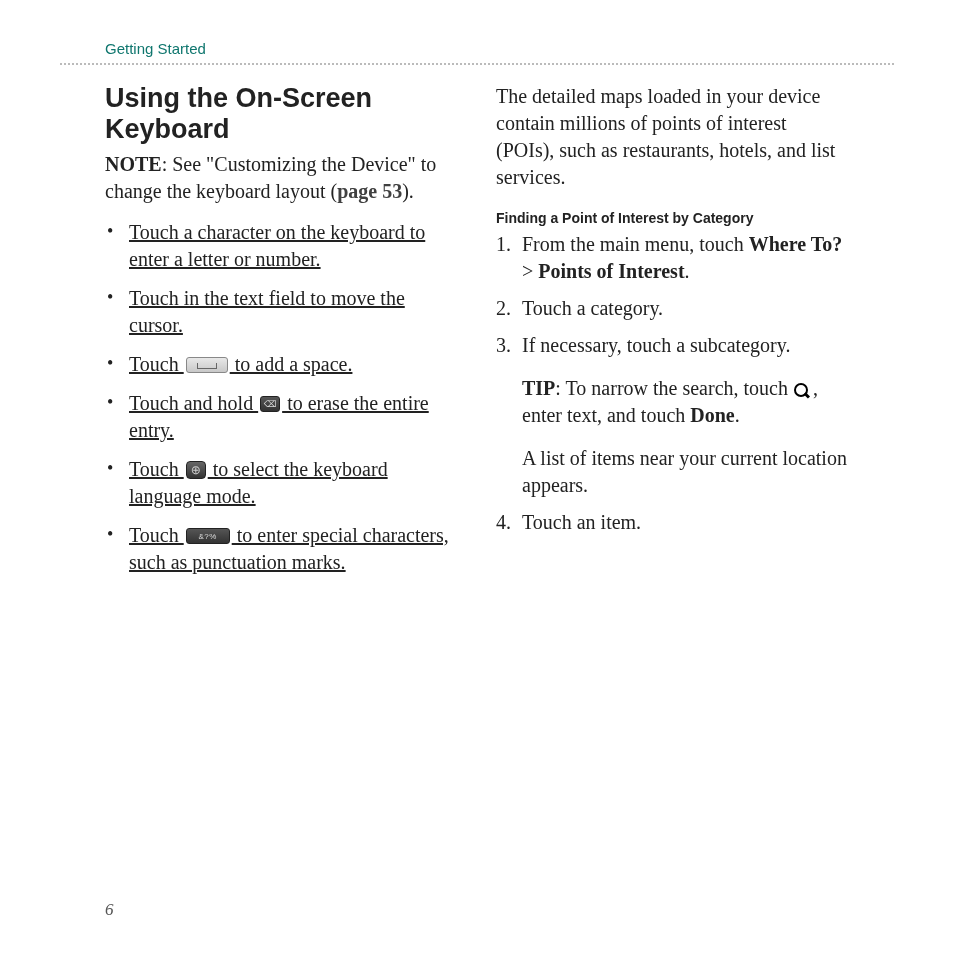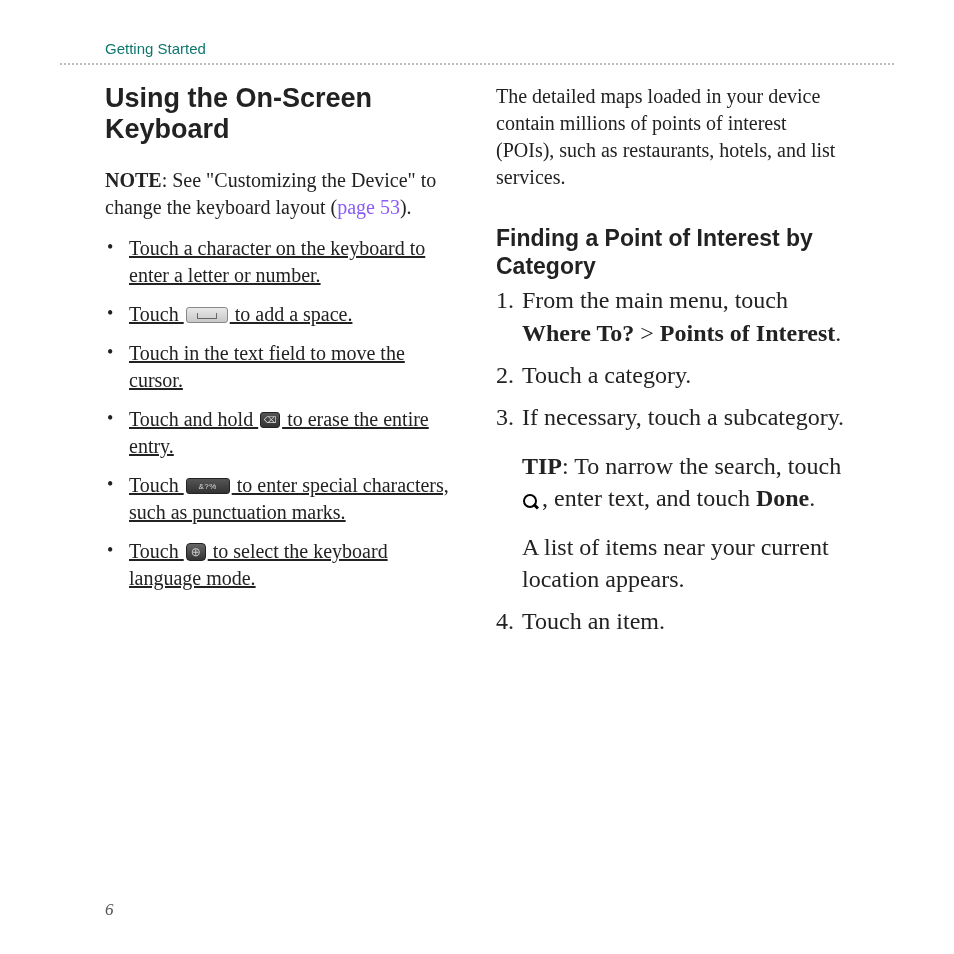--- a/index.html
+++ b/index.html
@@ -27,38 +27,38 @@
   }
   .col {
     flex: 1;
     min-width: 0;
   }
   h2 {
     font-family: Arial, Helvetica, sans-serif;
     font-weight: bold;
     font-size: 27px;
     line-height: 1.15;
-    margin-bottom: 22px;
+    margin-bottom: 6px;
   }
   h3 {
     font-family: Arial, Helvetica, sans-serif;
     font-weight: bold;
-    font-size: 23px;
+    font-size: 14px;
     line-height: 1.2;
-    margin-top: 34px;
+    margin-top: 19px;
     margin-bottom: 4px;
   }
   .body-text {
     font-size: 20px;
     line-height: 1.35;
   }
   .note-bold, b {
     font-weight: bold;
   }
-  .link { color: #8b5cf6; }
+  .link { color: #404040; font-weight: bold; }
   ul.bullets {
     list-style: none;
     margin-top: 14px;
     text-decoration: underline;
   }
   ul.bullets li {
     position: relative;
     padding-left: 24px;
     margin-bottom: 12px;
     font-size: 20px;
@@ -74,21 +74,21 @@
   ol.steps {
     list-style: none;
     counter-reset: step;
     margin-top: 4px;
   }
   ol.steps > li {
     counter-increment: step;
     position: relative;
     padding-left: 26px;
     margin-bottom: 10px;
-    font-size: 24px;
+    font-size: 20px;
     line-height: 1.35;
   }
   ol.steps > li::before {
     content: counter(step) ".";
     position: absolute;
     left: 0;
     top: 0;
   }
   .sub {
     margin-top: 16px;
@@ -175,32 +175,32 @@
 <div class="columns">
 
   <div class="col">
     <h2>Using the On-Screen Keyboard</h2>
     <p class="body-text">
       <b>NOTE</b><span>: See "Customizing the Device" to change the keyboard layout (</span><span class="link">page 53</span><span>).</span>
     </p>
 
     <ul class="bullets">
       <li>Touch a character on the keyboard to enter a letter or number.</li>
+      <li>Touch in the text field to move the cursor.</li>
       <li>
         <span>Touch </span><span class="btn-icon btn-space"></span><span> to add a space.</span>
       </li>
-      <li>Touch in the text field to move the cursor.</li>
       <li>
         <span>Touch and hold </span><span class="btn-icon btn-back"></span><span> to erase the entire entry.</span>
       </li>
       <li>
+        <span>Touch </span><span class="btn-icon btn-globe"></span><span> to select the keyboard language mode.</span>
+      </li>
+      <li>
         <span>Touch </span><span class="btn-icon btn-sym"></span><span> to enter special characters, such as punctuation marks.</span>
-      </li>
-      <li>
-        <span>Touch </span><span class="btn-icon btn-globe"></span><span> to select the keyboard language mode.</span>
       </li>
     </ul>
   </div>
 
   <div class="col">
     <p class="body-text">The detailed maps loaded in your device contain millions of points of interest (POIs), such as restaurants, hotels, and list services.</p>
 
     <h3>Finding a Point of Interest by Category</h3>
     <ol class="steps">
       <li>

